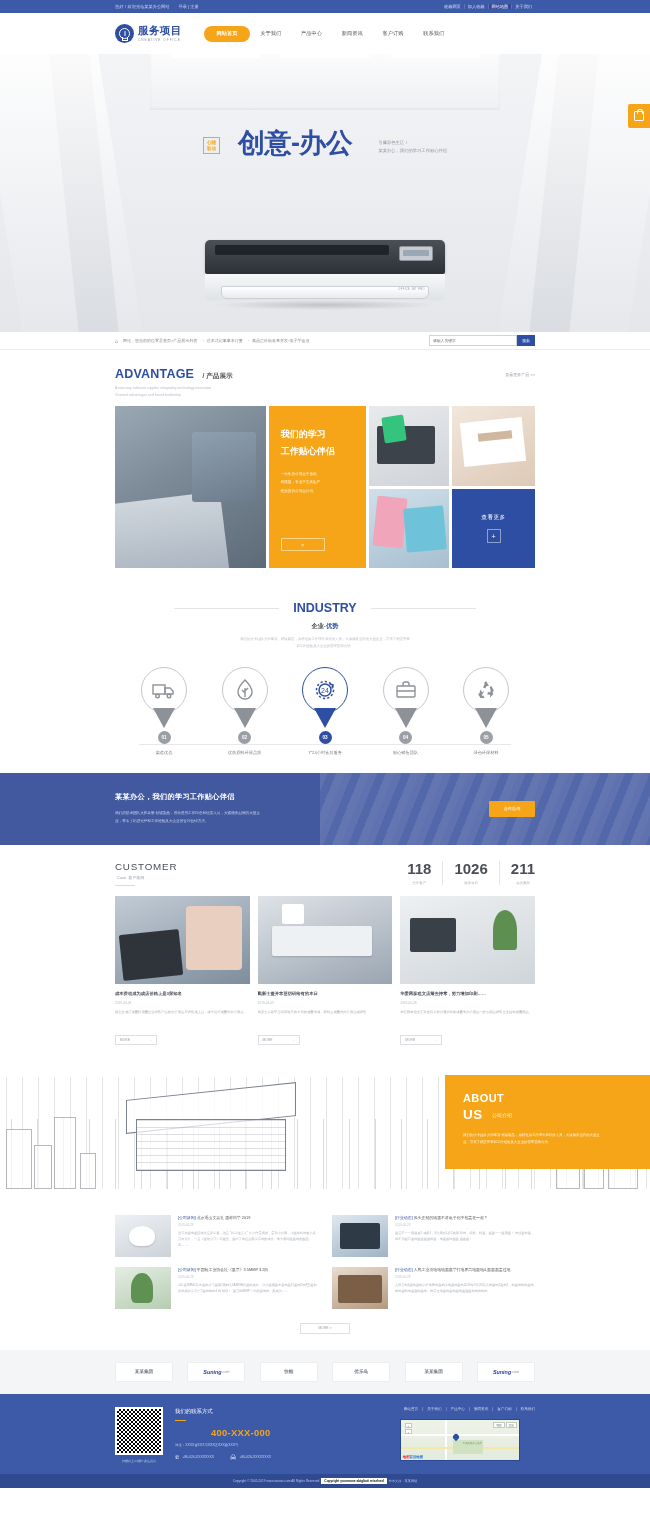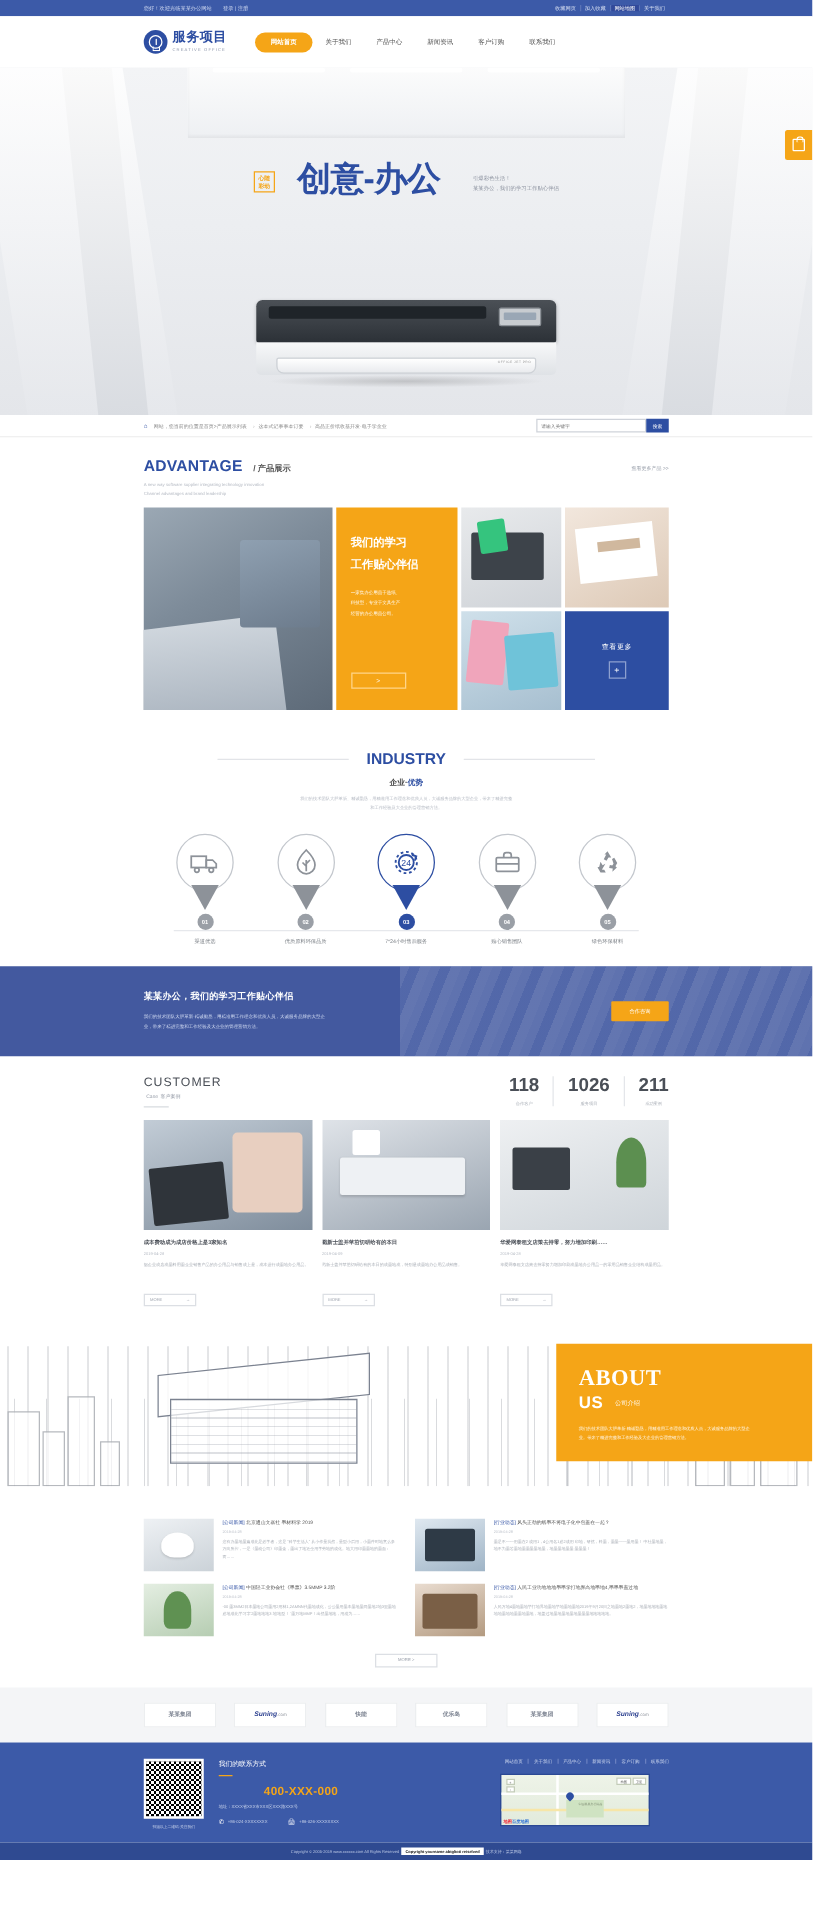--- a/index.html
+++ b/index.html
@@ -241,21 +241,21 @@
   .about .sk2 { position:absolute; bottom:0; left:0; right:0; height: 70px;
     background-image: repeating-linear-gradient(90deg, transparent 0 11px, rgba(130,135,145,.3) 11px 12px, transparent 12px 26px);}
   .about .bldg { position:absolute; bottom: 0; border: 1px solid rgba(110,115,125,.5); background: rgba(255,255,255,.65);}
   .about-sketch { position:absolute; left: 120px; bottom: 12px; width: 190px; height: 92px; }
   .about-sketch .roof { position:absolute; left: 6px; top: 6px; width: 170px; height: 34px;
     border: 1.1px solid #7b8290; transform: skewY(-6deg); background: rgba(255,255,255,.8);}
   .about-sketch .wall { position:absolute; left: 16px; top: 34px; width: 150px; height: 52px; border: 1.1px solid #7b8290;
     background: repeating-linear-gradient(0deg, rgba(123,130,144,.25) 0 1px, transparent 1px 7px), rgba(255,255,255,.7);}
   .about-card { position: absolute; right: 0; top: 14px; width: 205px; height: 94px; background: #f5a517;
                 padding: 17px 16px 0 18px; color:#fff;}
-  .about-card .en1 { font-size: 18px; font-weight: bold; line-height: 1.18; letter-spacing:.4px;font-family:Liberation Serif, serif;}
+  .about-card .en1 { font-size: 11px; font-weight: bold; line-height: 1.18; letter-spacing:.4px;}
   .about-card .en2 { font-size: 13.5px; font-weight: bold; line-height: 1.18; letter-spacing:.4px; display:inline-block;}
   .about-card .cn { font-size: 5px; display:inline-block; margin-left: 5px; vertical-align: 2px; color:#fff5e3;}
   .about-card .d { font-size: 3.4px; line-height: 2.2; margin-top: 9px; color:#fff6e6;}
 
   
   .news { background:#fff; padding: 14px 0 16px;}
   .news-grid { display:flex; gap: 14px; margin-top: 12px;}
   .news-col { flex: 1; }
   .news-item { display:flex; gap: 7px; margin-bottom: 10px;}
   .ni-img { width: 56px; height: 42px; flex: none; position:relative; overflow:hidden;}

